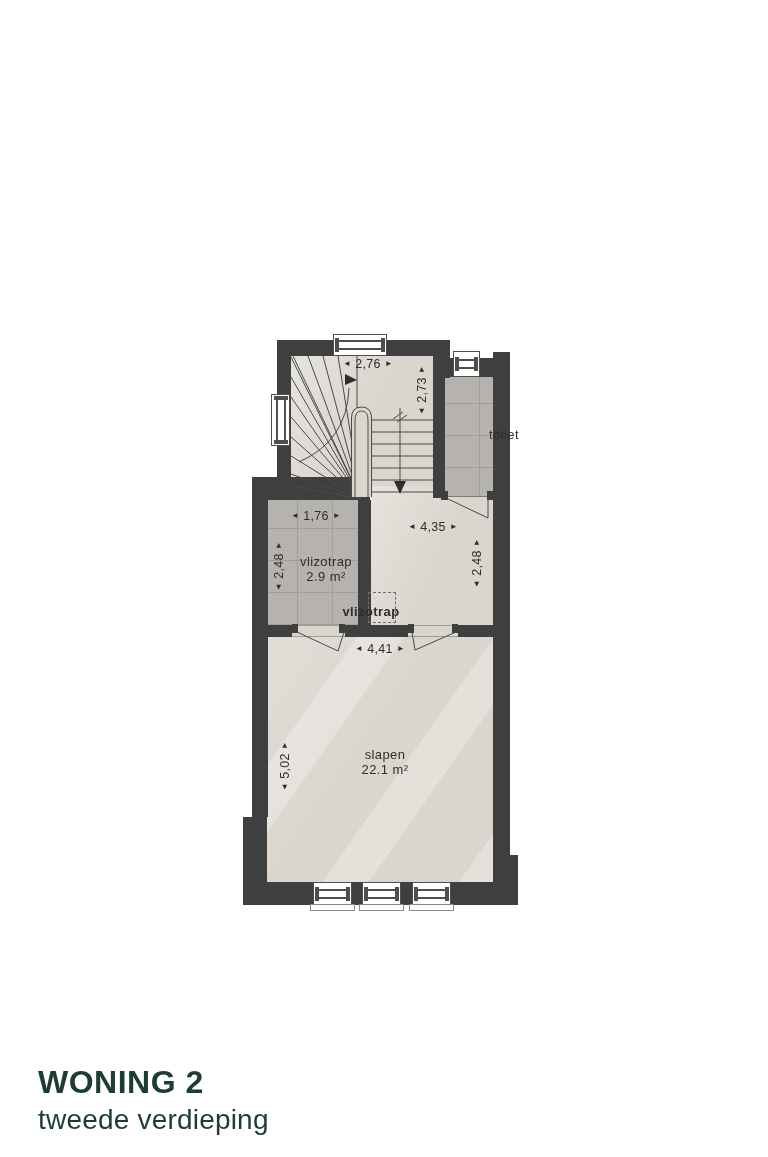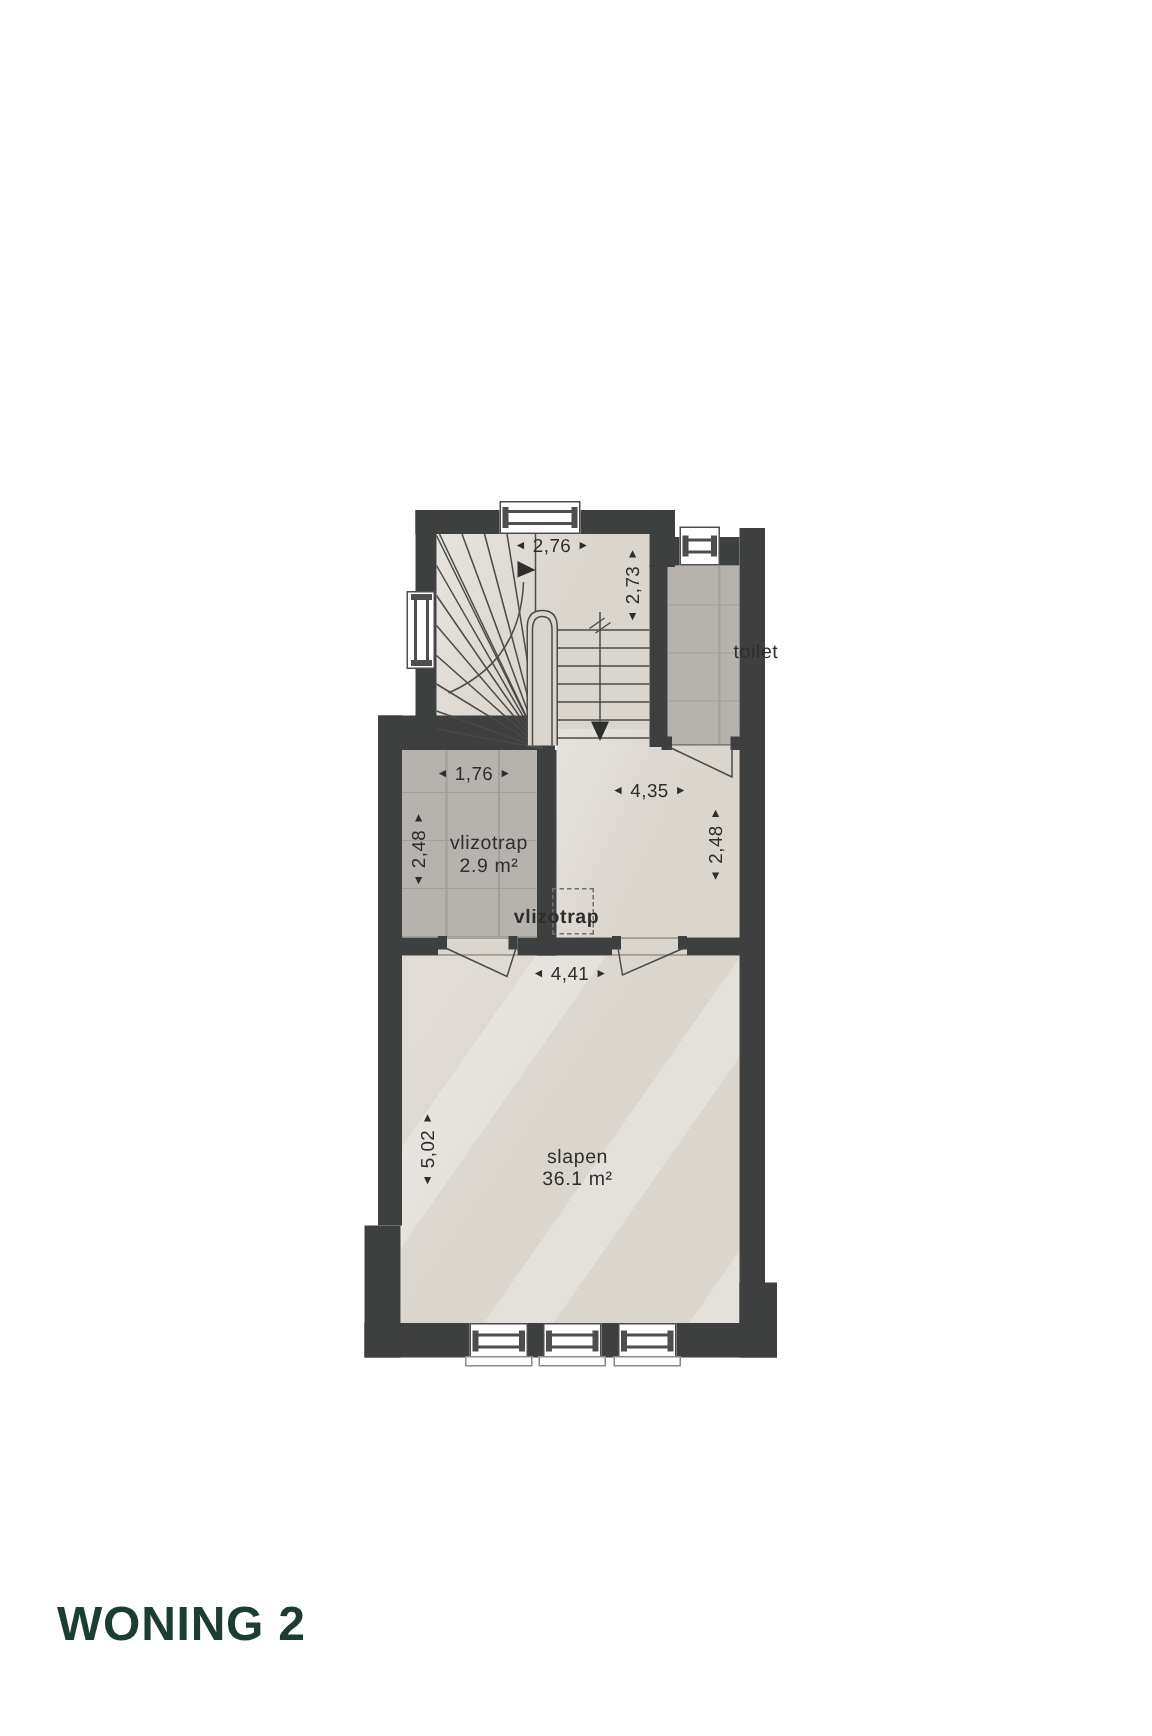--- a/index.html
+++ b/index.html
@@ -225,22 +225,23 @@
   <div class="room-label" style="left:469px;top:434px;margin-left:35px;">
     <div>toilet</div>
   </div>
   <div class="room-label" style="left:326px;top:569px;">
     <div>vlizotrap</div>
     <div>2.9 m²</div>
   </div>
   <div class="room-label" style="left:371px;top:611px;font-weight:bold;">
     <div>vlizotrap</div>
   </div>
-  <div class="room-label" style="left:385px;top:778px;">
+  <div class="room-label" style="left:385px;top:762px;">
     <div>slapen</div>
-    <div>36.1 m²</div>
+    <div>22.1 m²</div>
   </div>
 
   <div class="title">
     <div class="t1">WONING 2</div>
+    <div class="t2">tweede verdieping</div>
   </div>
 
 </div>
 
 </body></html>

